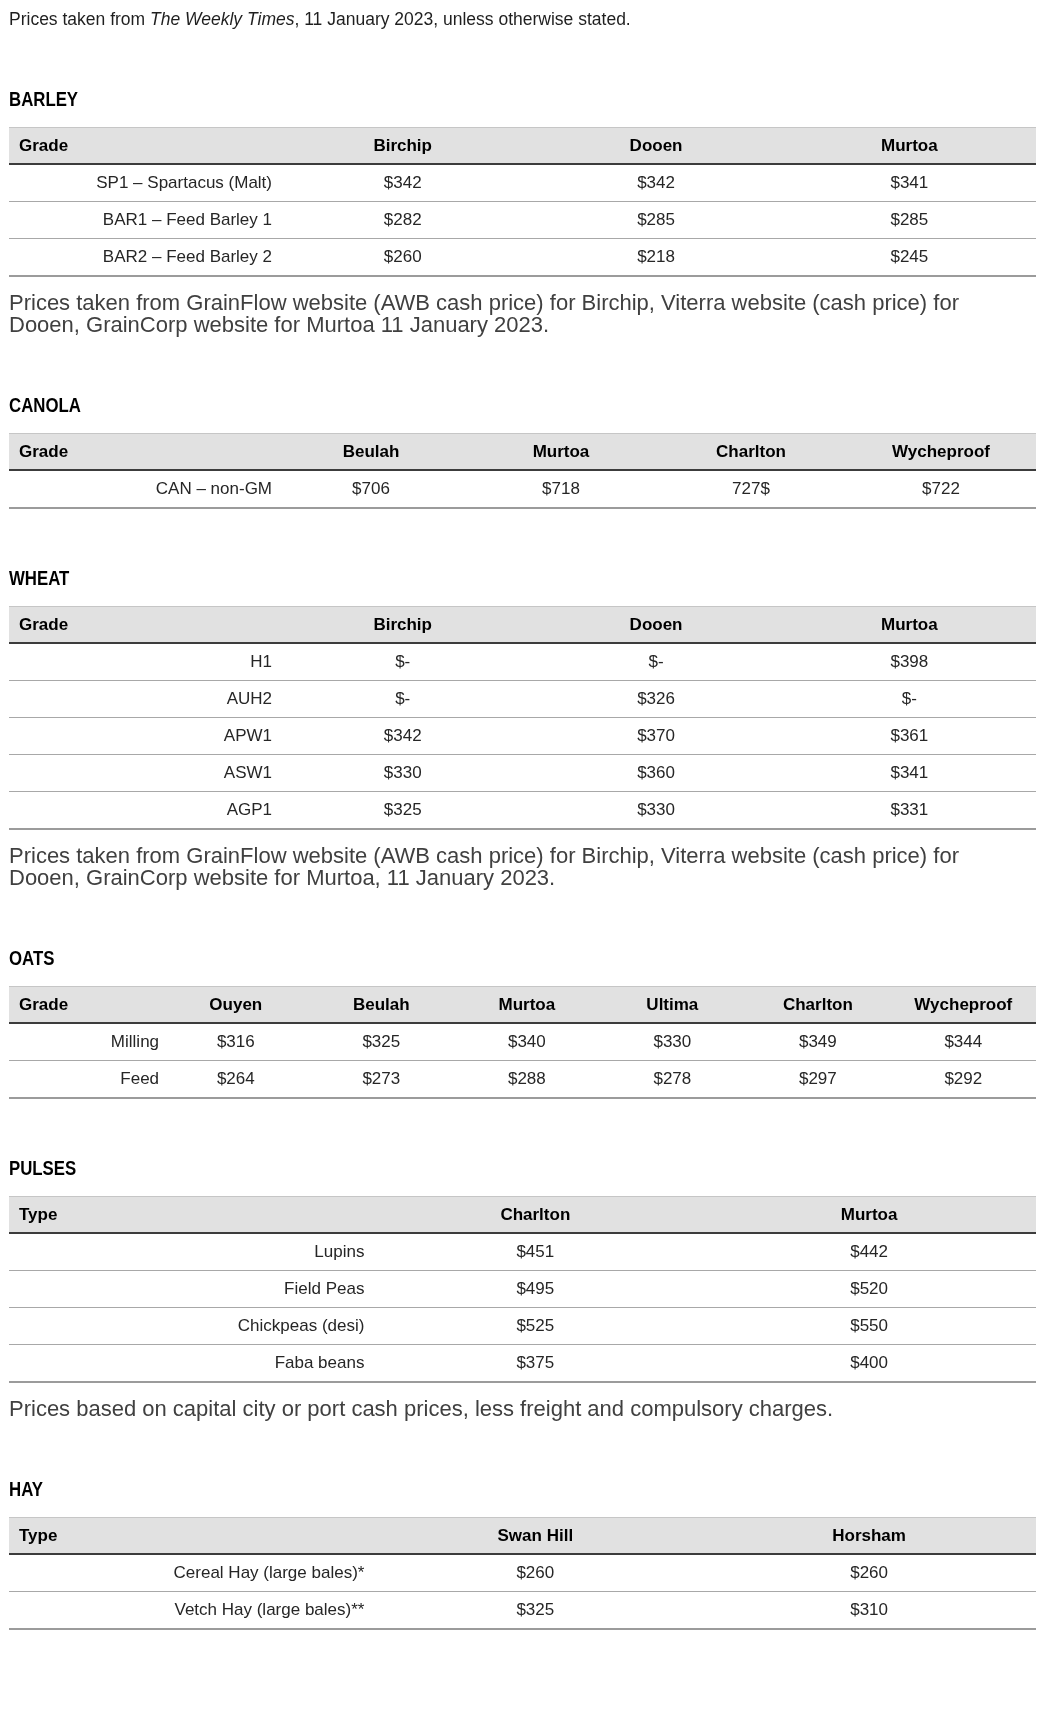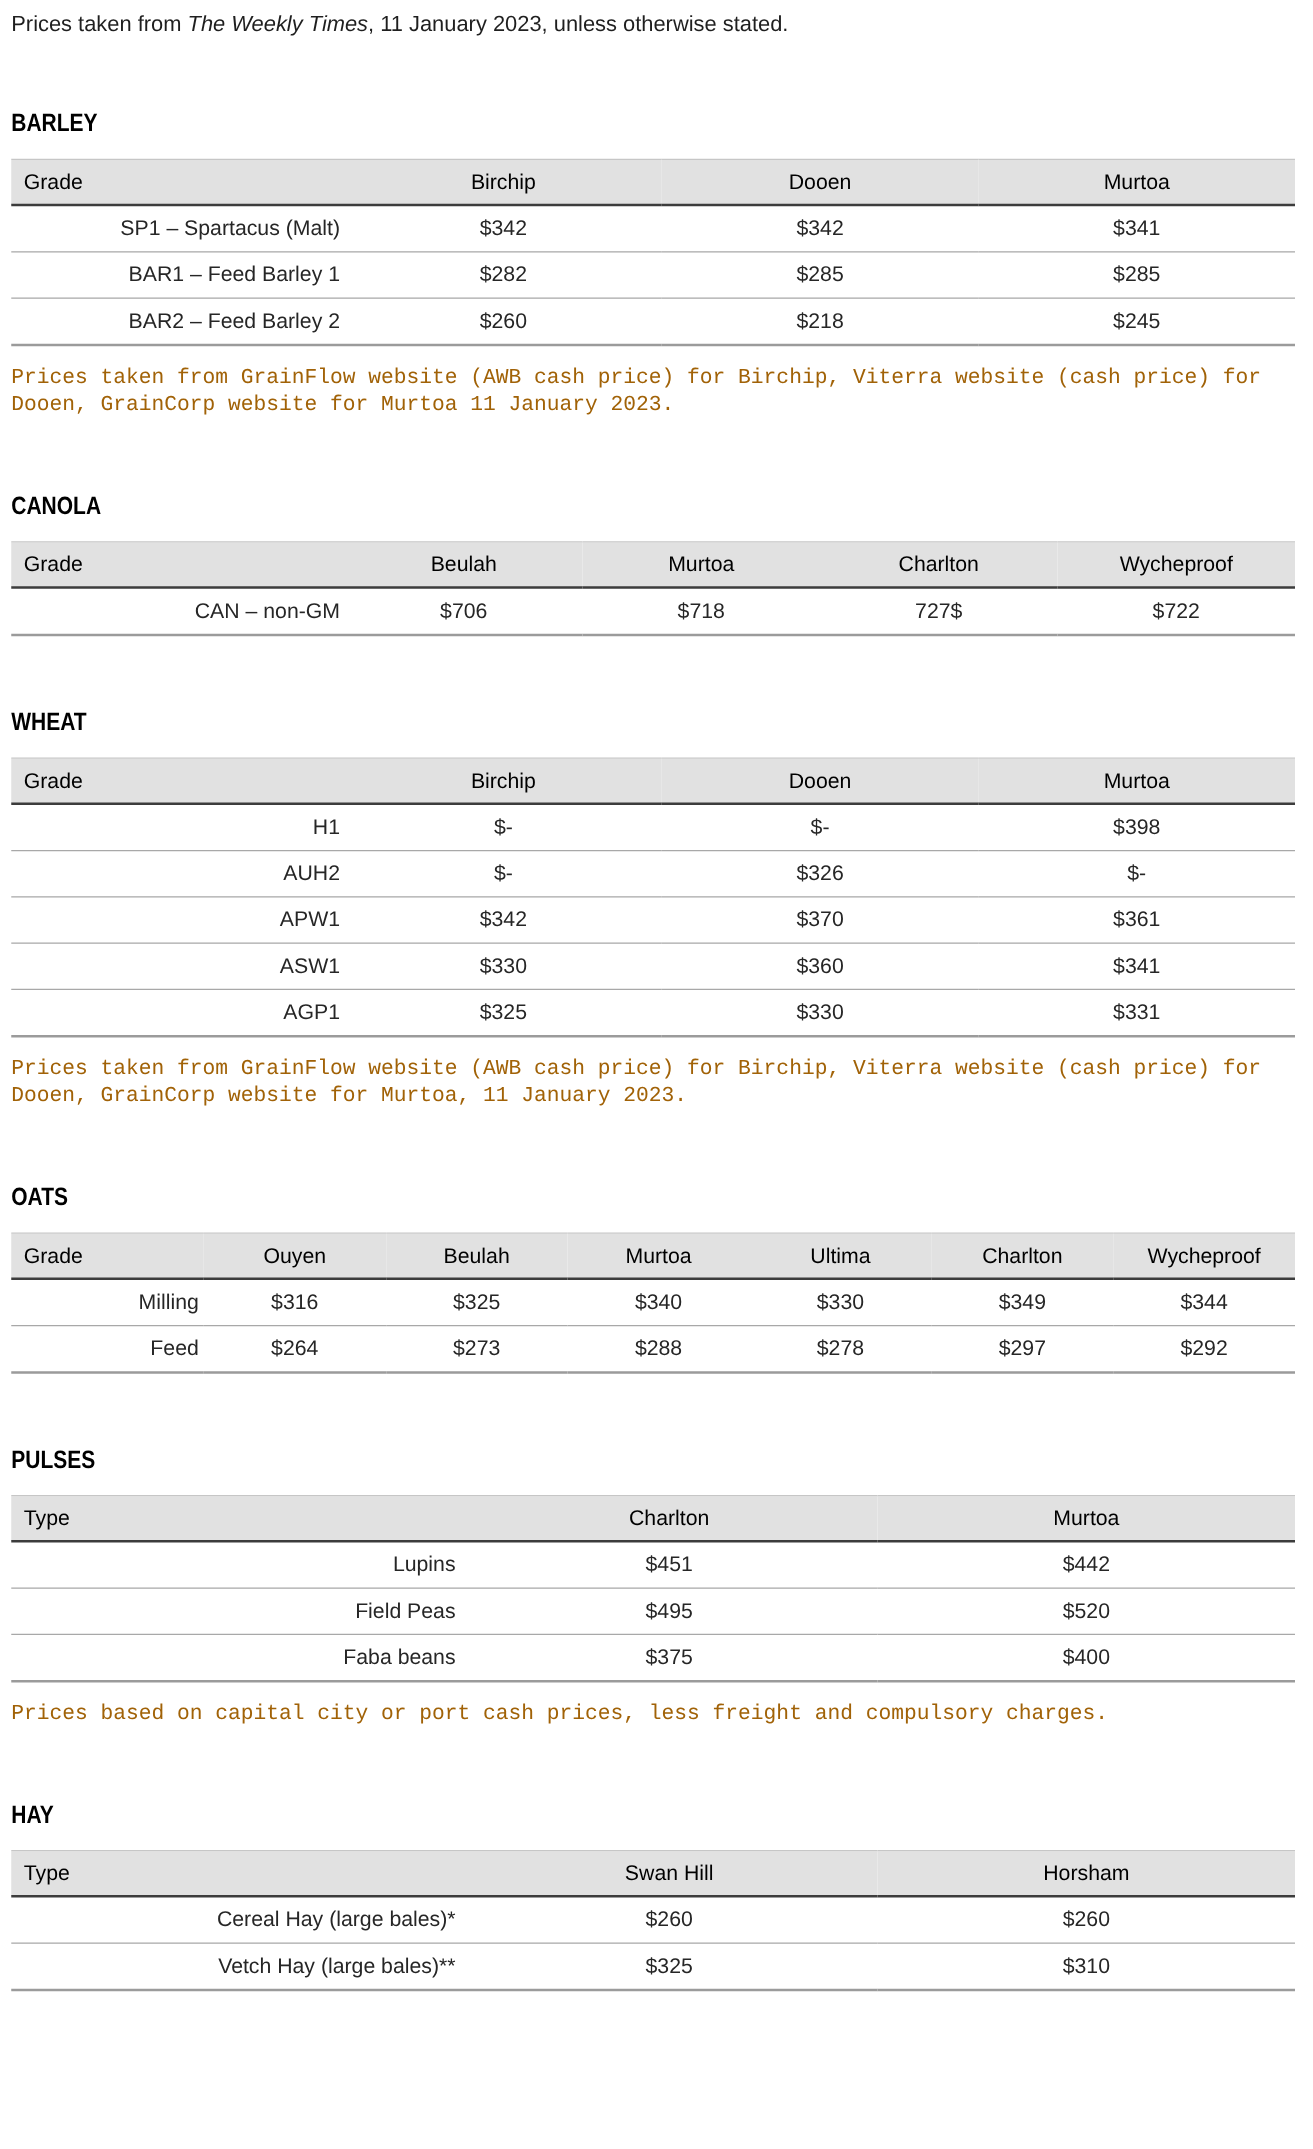--- a/index.html
+++ b/index.html
@@ -40,21 +40,21 @@
   }
 
   table.price-table {
     width: 100%;
     border-collapse: collapse;
     table-layout: fixed;
   }
   table.price-table thead th {
     background: #e1e1e1;
     font-size: 17px;
-    font-weight: 400;
+    font-weight: 700;
     color: #000;
     text-align: center;
     padding: 8px 4px 7px 4px;
     border-top: 1px solid #c6c6c6;
     border-bottom: 2px solid #3c3c3c;
   }
   table.price-table thead th:first-child {
     text-align: left;
     padding-left: 10px;
   }
@@ -69,25 +69,24 @@
   table.price-table tbody td:first-child {
     text-align: right;
     padding-left: 10px;
   }
   table.price-table tbody tr:last-child td {
     border-bottom: 2px solid #9b9b9b;
   }
 
   .footnote {
     margin: 15px 0 0 0;
-    font-size: 17px;
+    font-size: 22px;
     line-height: 22px;
-    color: #a16207;
+    color: #404040;
     max-width: 1010px;
-    font-family: Liberation Mono, monospace;
   }
 </style>
 </head>
 <body>
 
 <div id="doc">
   <p class="intro"><span>Prices taken from </span><em>The Weekly Times</em><span>, 11 January 2023, unless otherwise stated.</span></p>
   <div id="sections">
       <section class="section sec-barley">
         <h2 class="section-heading"><span class="cond">BARLEY</span></h2>
@@ -276,20 +275,25 @@
               <td>Lupins</td>
               <td>$451</td>
               <td>$442</td>
             </tr>
             <tr>
               <td>Field Peas</td>
               <td>$495</td>
               <td>$520</td>
             </tr>
             <tr>
+              <td>Chickpeas (desi)</td>
+              <td>$525</td>
+              <td>$550</td>
+            </tr>
+            <tr>
               <td>Faba beans</td>
               <td>$375</td>
               <td>$400</td>
             </tr>
           </tbody>
         </table>
         <p class="footnote">Prices based on capital city or port cash prices, less freight and compulsory charges.</p>
       </section>
       <section class="section sec-hay">
         <h2 class="section-heading"><span class="cond">HAY</span></h2>

